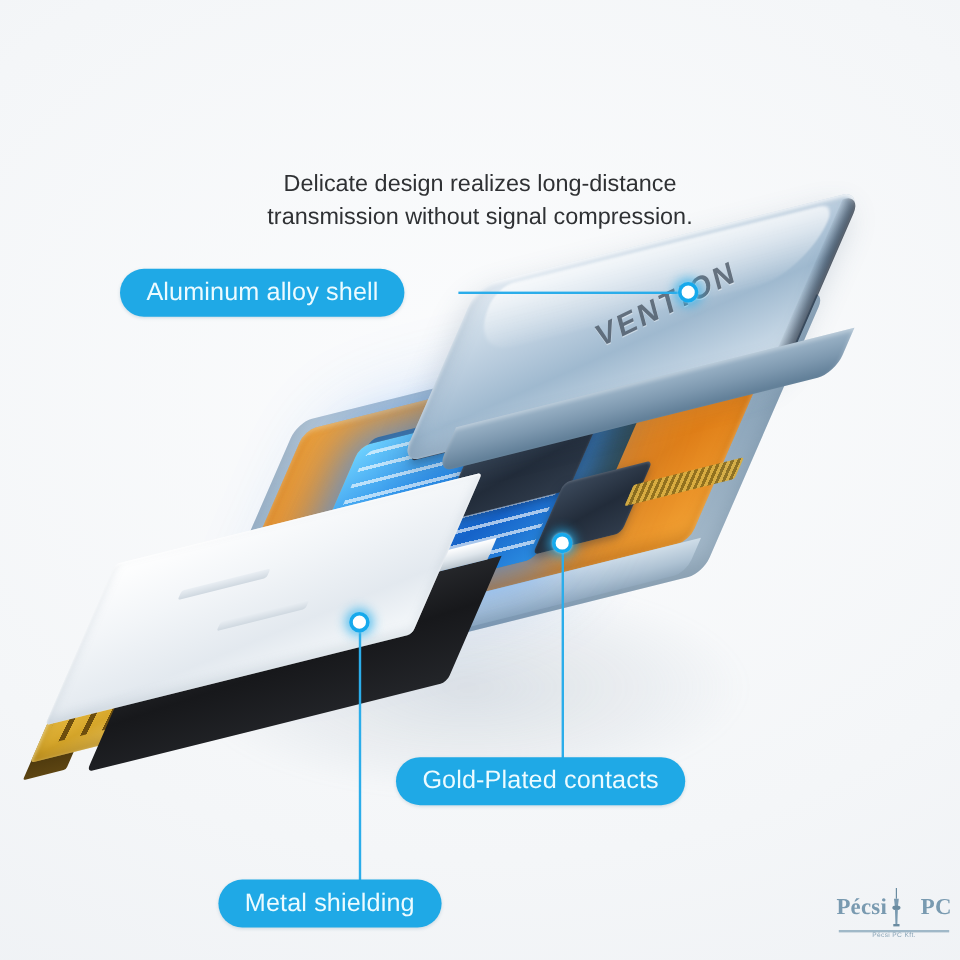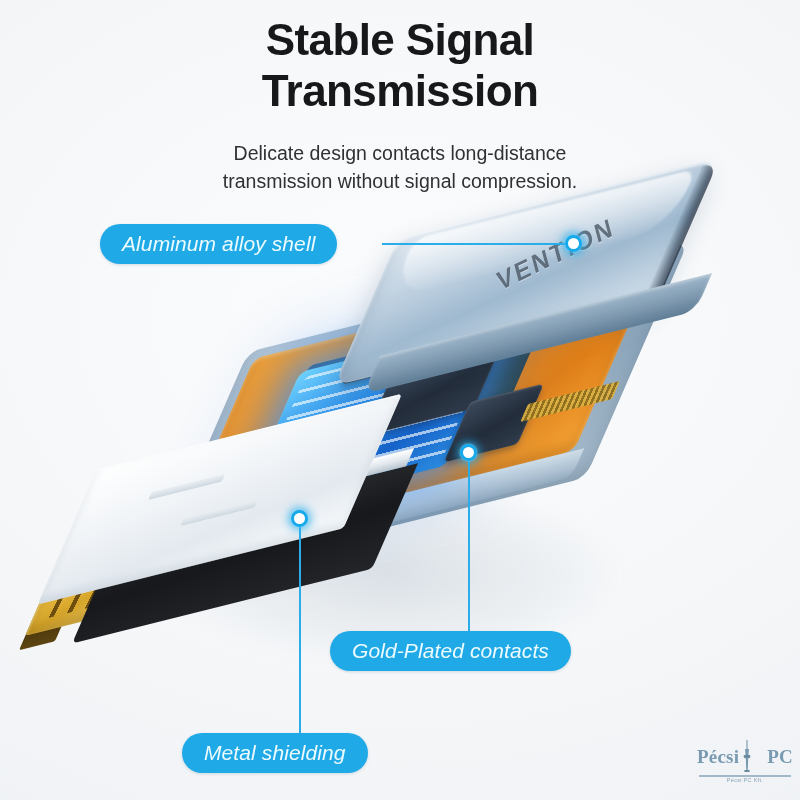--- a/index.html
+++ b/index.html
@@ -59,21 +59,20 @@
     background: #1fa9e6;
     color: #ecfbff;
     border-radius: 999px;
     font-size: 21px;
     font-weight: 400;
     letter-spacing: 0.1px;
     padding: 0 22px;
     height: 40px;
     box-shadow: 0 1px 3px rgba(20,90,130,0.18);
     white-space: nowrap;
-    font-style: italic;
   }
   #pill-alloy   { left: 100px; top: 224px; }
   #pill-gold    { left: 330px; top: 631px; }
   #pill-shield  { left: 182px; top: 733px; }
 
   
   .lead {
     position: absolute;
     background: #2badea;
   }
@@ -368,24 +367,22 @@
     letter-spacing: 0.3px;
     color: #7e9cb0;
     font-family: "Liberation Sans", sans-serif;
   }
 </style>
 </head>
 <body>
 
 <div id="stage">
 
-  <div class="title">Stable Signal
-Transmission</div>
-
-  <div class="subtitle">Delicate design contacts long-distance
+
+  <div class="subtitle">Delicate design realizes long-distance
 transmission without signal compression.</div>
 
   <div class="art">
 
     <div class="ground-shadow"></div>
 
     <div class="tray">
       <div class="tray-alu"></div>
       <div class="tray-pcb">
         <div class="tray-pcb-inner"></div>

